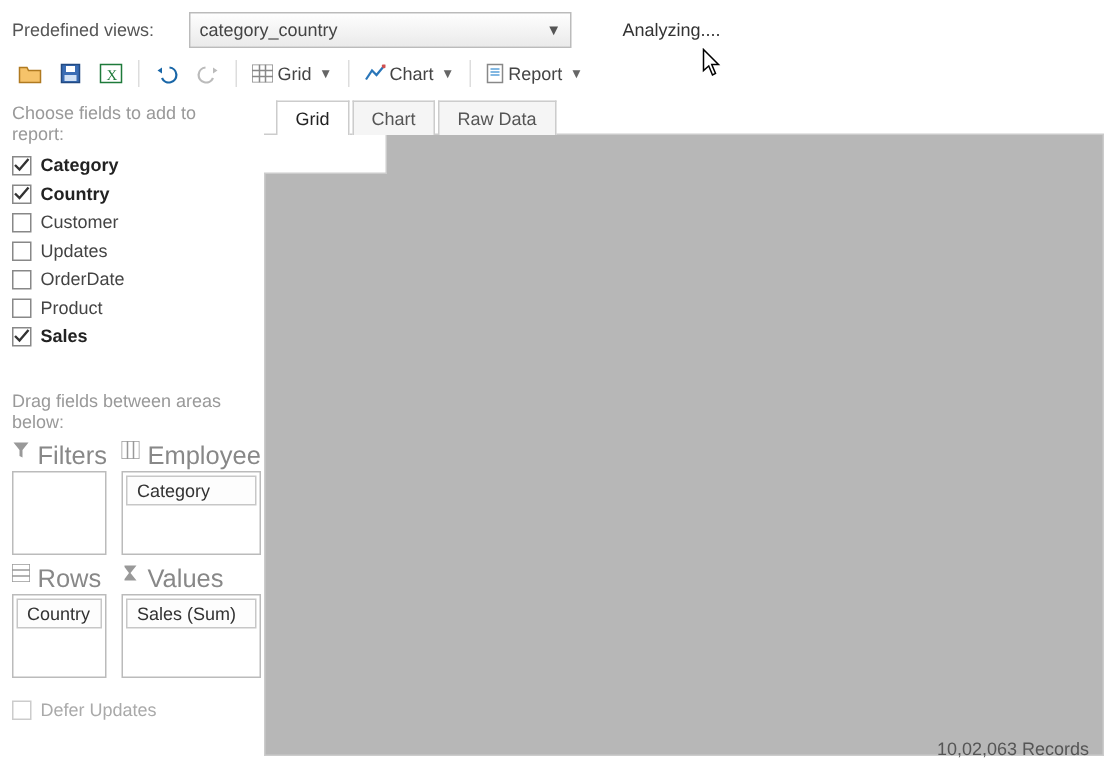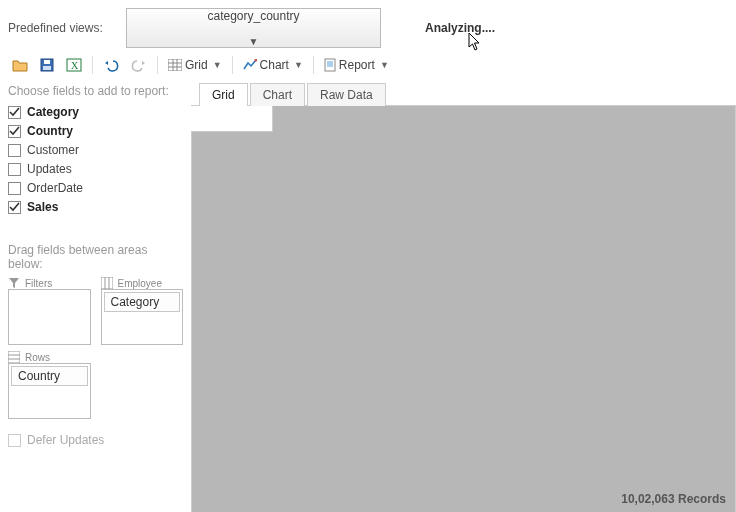--- a/index.html
+++ b/index.html
@@ -15,79 +15,78 @@
   .top-row {
     display: flex; align-items: center;
     padding: 8px 16px 4px 8px;
     gap: 8px;
   }
   .top-label { color: #555; width: 110px; }
   .top-select {
     width: 255px;
     border: 1px solid #bbb;
     background: linear-gradient(#fefefe,#eaeaea);
-    height: 40px;
+    height: 24px;
     display: flex; align-items: center; justify-content: space-between;
     padding: 0 6px;
     cursor: pointer;
-    flex-direction: column;
   }
   .top-select .chev { color:#555; font-size:10px; }
-  .analyzing { font-weight:700; color:#333; margin-left: 36px; }
+  .analyzing { font-weight:400; color:#333; margin-left: 26px; }
   .cursor-img {
     position:absolute; left:468px; top:32px; pointer-events:none; z-index:50;
   }
 
   .toolbar {
     display:flex; align-items:center; gap:4px;
     padding: 4px 8px 8px 8px;
   }
   .tbtn { display:flex; align-items:center; gap:3px; padding:2px 4px; cursor:pointer; }
   .tbtn svg { display:block; }
   .sep { width:1px; height:18px; background:#ddd; margin:0 2px; }
   .tdrop { font-size:9px; color:#666; margin-left:2px; }
 
   .body {
     display:flex; height: calc(512px - 74px);
   }
   .left {
-    width: 191px;
+    width: 176px;
     display:flex; flex-direction:column;
     padding: 0 8px;
   }
   .hint { color:#999; font-size:12px; margin: 2px 0 6px 0; }
   .field-list { display:flex; flex-direction:column; gap:3px; padding-bottom:6px;}
   .field { display:flex; align-items:center; gap:6px; cursor:pointer; user-select:none; padding:1px 0;}
   .chk { width:13px; height:13px; border:1px solid #888; display:flex; align-items:center; justify-content:center; background:#fff; }
   .chk svg { display:none; }
   .chk.checked svg { display:block; }
   .fname { color:#444; }
   .fname.bold { font-weight:600; color:#222;}
   
   .areas-hint { color:#999; margin-top:22px; margin-bottom:6px; }
   .areas { display:grid; grid-template-columns: 1fr 1fr; gap:6px 10px; }
-  .area-head { display:flex; align-items:flex-end; gap:5px; color:#888; font-size:10px;}
+  .area-head { display:flex; align-items:flex-start; gap:5px; color:#888; font-size:17px;}
   .area-head svg { display:block; }
   .drop { border:1px solid #bbb; background:#fff; height:56px; padding:2px; overflow:hidden;}
   .tag { border:1px solid #c7c7c7; background:#fdfdfd; padding:2px 6px; width:100%; color:#333; cursor:grab; }
 
   .defer-row { display:flex; align-items:center; margin-top:14px; gap:8px;}
   .defer { display:flex; align-items:center; gap:6px; color:#aaa; }
   .defer .chk { border-color:#ccc; }
   .upd-btn { background:#eee; border:1px solid #ddd; color:#bbb; padding:5px 12px; cursor:default;}
 
   .right { flex:1; display:flex; flex-direction:column; border-left:0; }
   .tabs-row { display:flex; align-items:flex-end; height:24px; padding-left:8px; border-bottom:1px solid #ccc;}
   .tab { padding:4px 12px; border:1px solid #ccc; border-bottom:none; background:#f5f5f5; margin-right:2px; cursor:pointer; position:relative; top:1px; color:#555;}
   .tab.active { background:#fff; color:#222; }
   .view-body { flex:1; position:relative; background:#b7b7b7; margin:0 0 0 0;}
   .white-patch { position:absolute; left:0; top:0; width:82px; height:26px; background:#fff; border-right:1px solid #ccc; border-bottom:1px solid #ccc;}
   .view-inner { position:absolute; inset:0; border:1px solid #ccc; border-top:none;}
   
-  .status { position:absolute; right:10px; bottom:6px; color:#555; font-size:12px;font-weight:bold;}
+  .status { position:absolute; right:10px; bottom:6px; color:#555; font-size:12px;}
 </style>
 </head>
 <body>
 
 <div class="top-row">
   <div class="top-label">Predefined views:</div>
   <div class="top-select">
     <span>category_country</span>
     <span class="chev">▼</span>
   </div>
@@ -191,20 +190,24 @@
         </div>
         <div class="field">
           <span class="chk"></span>
           <span class="fname">Updates</span>
         </div>
         <div class="field">
           <span class="chk"></span>
           <span class="fname">OrderDate</span>
         </div>
         <div class="field">
+          <span class="chk"></span>
+          <span class="fname">Product</span>
+        </div>
+        <div class="field">
           <span class="chk checked">
             <svg width="11" height="11">
               <path d="M1 5 L4 8 L10 1" stroke="#333" stroke-width="1.6" fill="none"></path>
             </svg>
           </span>
           <span class="fname bold">Sales</span>
         </div>
       </div>
 
     <div class="areas-hint">Drag fields between areas below:</div>
@@ -235,20 +238,31 @@
         <div class="area-head">
           <svg width="12" height="12">
               <rect x="0" y="0" width="12" height="12" fill="none" stroke="#999"></rect>
               <line x1="0" y1="4" x2="12" y2="4" stroke="#999"></line>
               <line x1="0" y1="8" x2="12" y2="8" stroke="#999"></line>
             </svg>
           <span>Rows</span>
         </div>
         <div class="drop">
           <div class="tag">Country</div>
+        </div>
+      </div>
+      <div>
+        <div class="area-head">
+          <svg width="12" height="12">
+              <path d="M2 1h8L6 6l4 5H2v-1l3-4-3-4z" fill="#999"></path>
+            </svg>
+          <span>Values</span>
+        </div>
+        <div class="drop">
+          <div class="tag">Sales (Sum)</div>
         </div>
       </div>
     </div>
 
     <div class="defer-row">
       <div class="defer">
         <span class="chk"></span>
         <span>Defer Updates</span>
       </div>
     </div>

